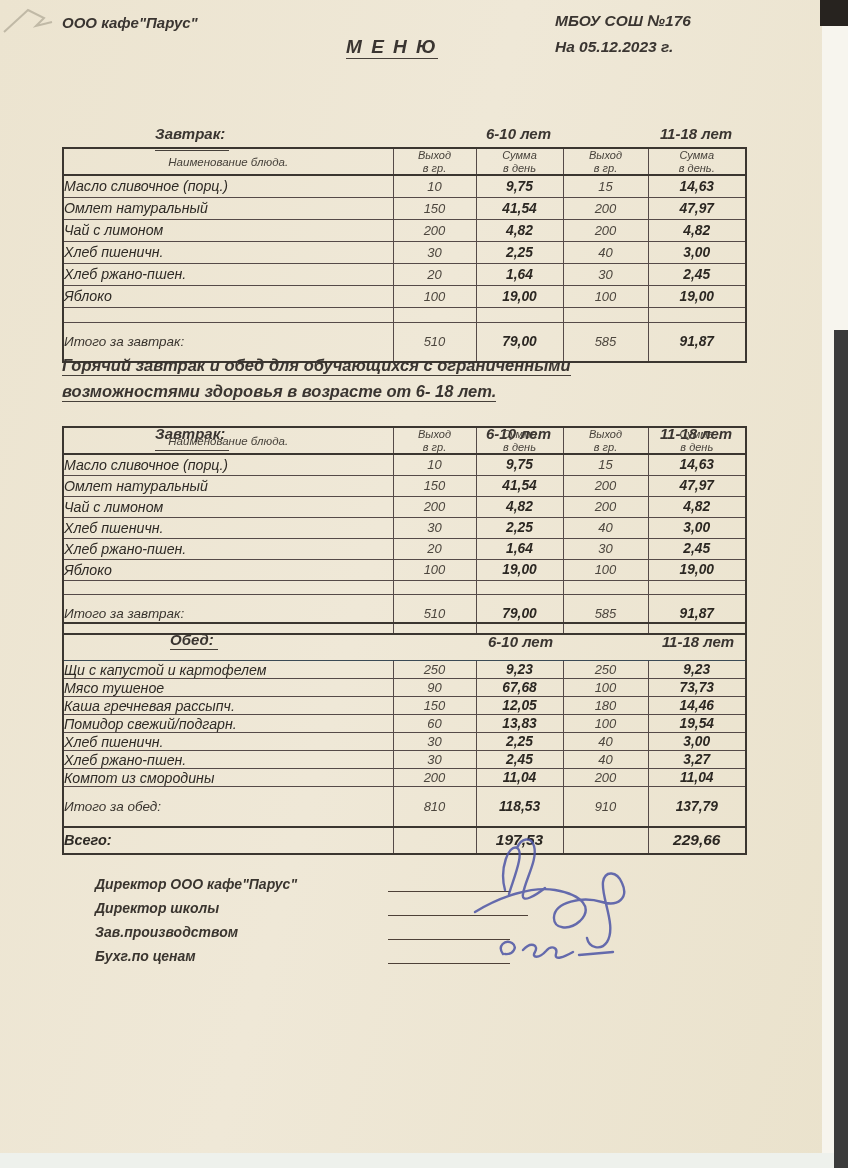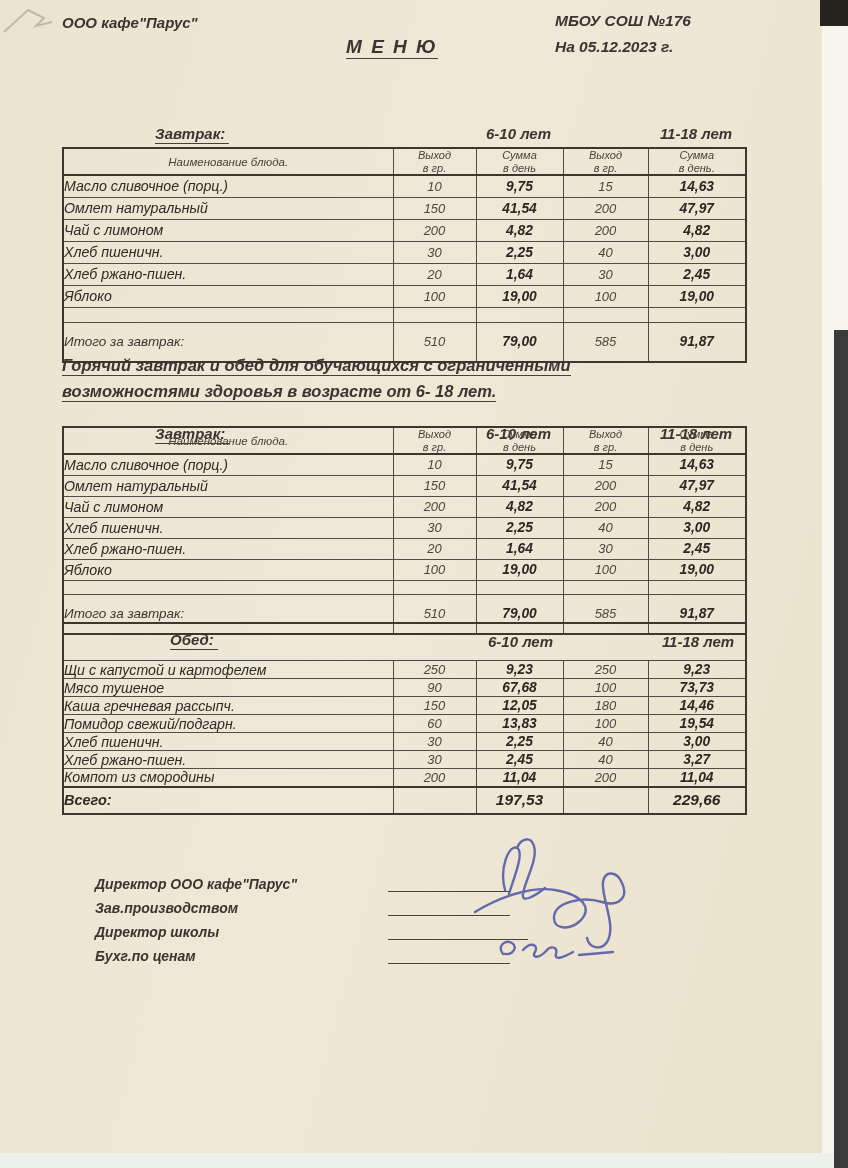--- a/index.html
+++ b/index.html
@@ -24,21 +24,21 @@
   .hdr-title  { left:250px; top:36px; width:160px; text-align:center; font-size:19px; font-weight:bold; letter-spacing:2px; }
   .hdr-title span { border-bottom:1.8px solid #46403a; padding-bottom:1px; }
   .hdr-date   { left:493px; top:38px; font-size:15.5px; font-weight:bold; }
 
   .sec-title { font-size:16.5px; font-weight:bold; line-height:26px; }
   .sec-title .u { border-bottom:1.8px solid #46403a; padding-bottom:1px; }
   .sec1 { left:0; top:96px; }
   .sec2 { left:0; top:352px; }
 
   .t-labels { position:relative; width:683px; height:21px; font-size:15px; font-weight:bold; }
-  .t-labels .meal { position:absolute; border-bottom:1.7px solid #46403a; padding:0 4px 1px 0; }
+  .t-labels .meal { position:absolute; border-bottom:1.7px solid #46403a; padding:0 4px 8px 0; }
   .t-labels .age1 { position:absolute; left:413px; width:87px; text-align:center; }
   .t-labels .age2 { position:absolute; left:585px; width:98px; text-align:center; }
   .lbl1 { left:0; top:125px; } .lbl1 .meal { left:93px; }
   .lbl2 { left:0; top:404px; } .lbl2 .meal { left:93px; }
 
   table { border-collapse:collapse; table-layout:fixed; width:683px; background:transparent; }
   .menu-table { border:2.4px solid #3b3630; }
   .menu-table th, .menu-table td { border:1.4px solid #554a48; padding:0; overflow:hidden; white-space:nowrap; }
   .menu-table thead th { border-bottom:2px solid #3b3630; font-weight:normal; }
   .th-name { font-size:11.5px; color:#46413a; }
@@ -344,44 +344,51 @@
             <td class="c-g">40</td>
             <td class="c-s">3,27</td>
           </tr>
           <tr class="r-dish">
             <td class="c-name">Компот из смородины</td>
             <td class="c-g">200</td>
             <td class="c-s">11,04</td>
             <td class="c-g">200</td>
             <td class="c-s">11,04</td>
           </tr>
+          <tr class="r-total">
+            <td class="c-name">Итого за обед:</td>
+            <td class="c-g">810</td>
+            <td class="c-s">118,53</td>
+            <td class="c-g">910</td>
+            <td class="c-s">137,79</td>
+          </tr>
           <tr class="r-grand">
             <td class="c-name">Всего:</td>
             <td class="c-g"></td>
             <td class="c-s">197,53</td>
             <td class="c-g"></td>
             <td class="c-s">229,66</td>
           </tr>
         </tbody>
     </table>
 
     <div class="abs sign-block">
       <div class="sig-row">
         <span class="sig-label">Директор ООО кафе"Парус"</span>
-        <span class="sig-line"></span>
-      </div>
-      <div class="sig-row">
-        <span class="sig-label">Зав.производством</span>
         <span class="sig-line"></span>
       </div>
       <div class="sig-row">
         <span class="sig-label">Директор школы</span>
         <span class="sig-line" style="width:140px"></span>
       </div>
       <div class="sig-row">
+        <span class="sig-label">Зав.производством</span>
+        <span class="sig-line"></span>
+      </div>
+      <div class="sig-row">
         <span class="sig-label">Бухг.по ценам</span>
         <span class="sig-line"></span>
       </div>
     </div>
 
     <svg class="sig-svg" width="280" height="140" viewBox="0 0 280 140">
       <g stroke="#4d55a6" stroke-width="2.4" fill="none" stroke-linecap="round" opacity="0.85">
         <path d="M88,52 C82,30 92,6 100,10 C108,14 96,42 92,56 M100,10 C104,0 114,-2 117,8 C121,22 108,42 106,56 C104,66 118,58 128,50"></path>
         <path d="M58,74 C84,58 116,48 138,52 C166,57 176,70 163,83 C152,93 136,91 137,79 C138,64 165,58 185,64 C201,69 212,60 205,45 C200,33 188,32 186,44 C184,60 200,88 190,104 C184,113 172,110 170,100"></path>
         <path d="M86,116 C80,108 88,101 95,105 C101,109 96,117 88,116 M106,112 C114,103 122,107 118,114 C114,120 122,121 129,113 C134,107 141,109 139,116 C137,123 147,119 156,114 M162,117 L196,114"></path>

